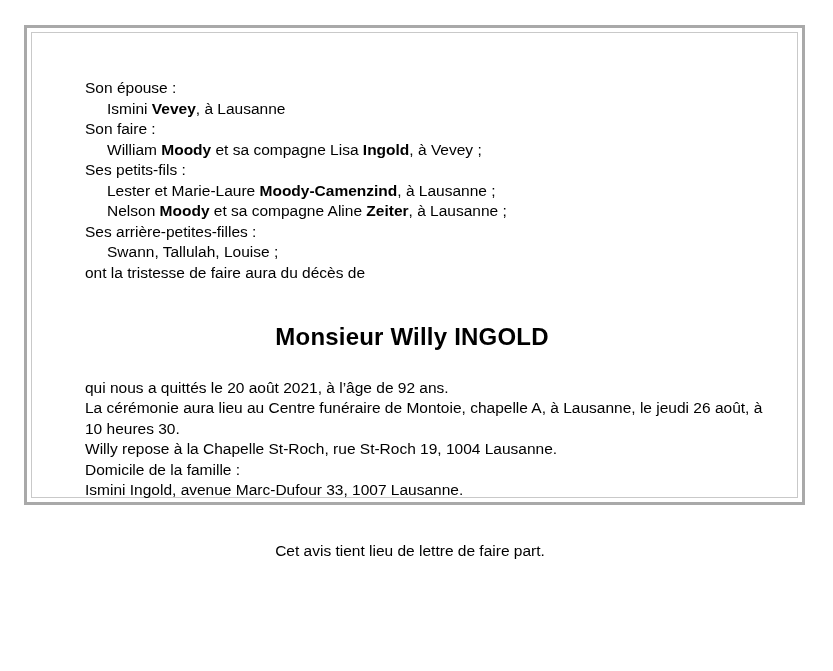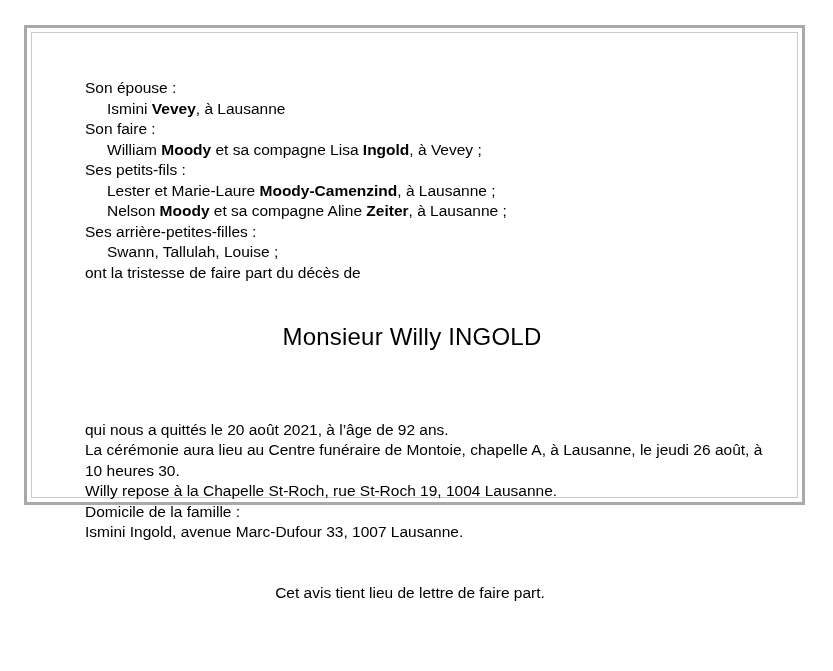--- a/index.html
+++ b/index.html
@@ -47,24 +47,24 @@
   }
   .indent {
     padding-left: 22px;
   }
   b {
     font-weight: bold;
   }
   .deceased-name {
     text-align: center;
     font-size: 24px;
-    font-weight: normal;
+    font-weight: bold;
     letter-spacing: 0.2px;
     margin-top: 44px;
-    margin-bottom: 72px;
+    margin-bottom: 30px;
     padding-right: 28px;
   }
   .block-after {
     margin-top: 8px;
   }
   .closing {
     text-align: center;
     margin-top: 40px;
     padding-right: 32px;
   }
@@ -79,21 +79,21 @@
       <div>
         <div class="line">Son épouse :</div>
         <div class="line indent">Ismini <b>Vevey</b>, à Lausanne</div>
         <div class="line">Son faire :</div>
         <div class="line indent">William <b>Moody</b> et sa compagne Lisa <b>Ingold</b>, à Vevey ;</div>
         <div class="line">Ses petits-fils :</div>
         <div class="line indent">Lester et Marie-Laure <b>Moody-Camenzind</b>, à Lausanne ;</div>
         <div class="line indent">Nelson <b>Moody</b> et sa compagne Aline <b>Zeiter</b>, à Lausanne ;</div>
         <div class="line">Ses arrière-petites-filles :</div>
         <div class="line indent">Swann, Tallulah, Louise ;</div>
-        <div class="line">ont la tristesse de faire part du décès de</div>
+        <div class="line">ont la tristesse de faire aura du décès de</div>
       </div>
 
       <div class="deceased-name">Monsieur Willy INGOLD</div>
 
       <div class="block-after">
         <div class="line">qui nous a quittés le 20 août 2021, à l’âge de 92 ans.</div>
         <div class="line">La cérémonie aura lieu au Centre funéraire de Montoie, chapelle A, à Lausanne, le jeudi 26 août, à 10 heures 30.</div>
         <div class="line">Willy repose à la Chapelle St-Roch, rue St-Roch 19, 1004 Lausanne.</div>
         <div class="line">Domicile de la famille :</div>
         <div class="line">Ismini Ingold, avenue Marc-Dufour 33, 1007 Lausanne.</div>

